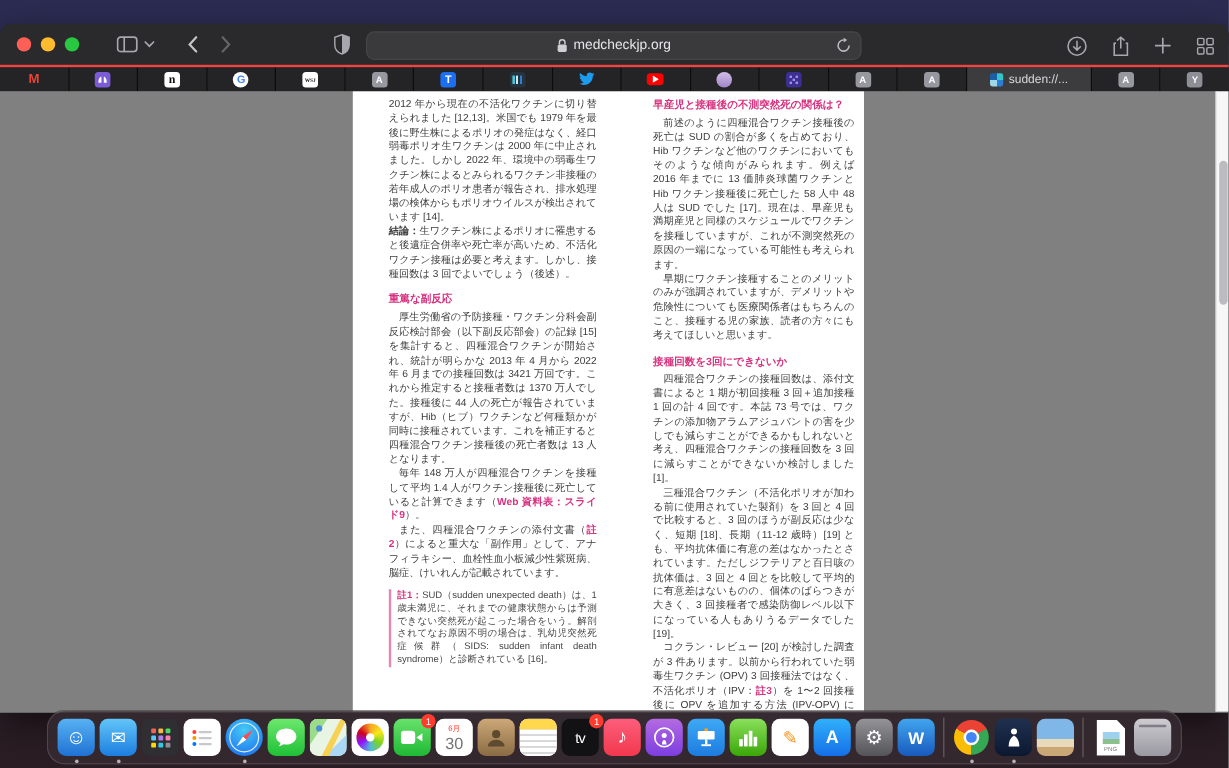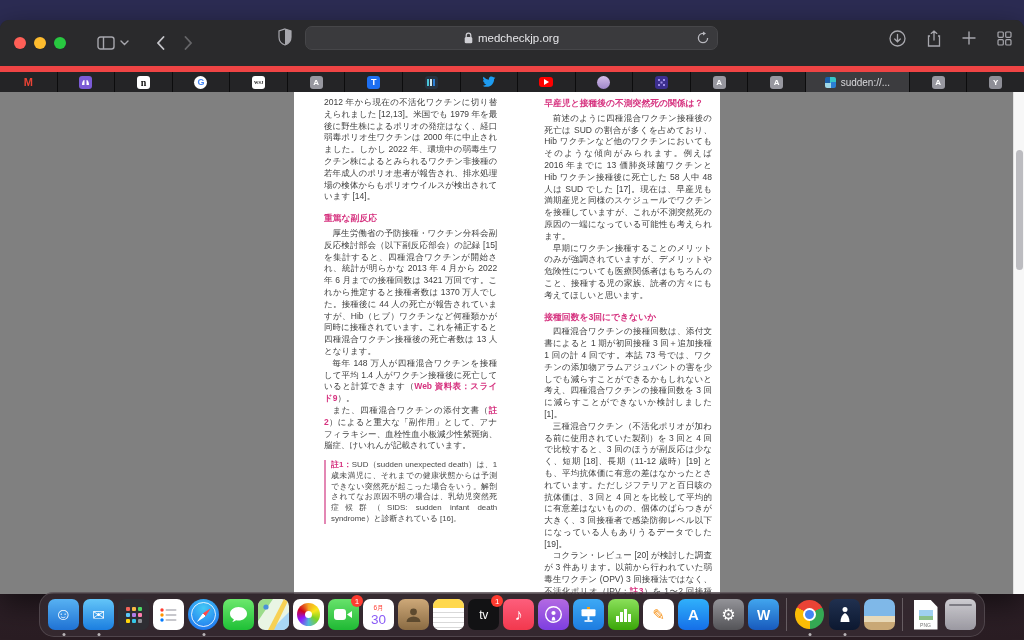--- a/index.html
+++ b/index.html
@@ -18,22 +18,22 @@
   .mb-right { margin-left:auto; display:flex; align-items:center; gap:13px; }
   .ime { width:16px; height:15px; background:#ececf2; color:#222; border-radius:3px;
     font-size:10px; display:flex; align-items:center; justify-content:center; }
   .mb-ic { display:flex; align-items:center; opacity:.95; }
   .mb-date { font-size:11.5px; white-space:nowrap; }
 
   
   .window { position:absolute; top:20px; left:0; width:1024px; height:574px;
     border-radius:9px 9px 0 0; overflow:hidden; background:#29292b;
     box-shadow:0 10px 30px rgba(0,0,0,.55); }
-  .toolbar { position:relative; height:52px; background:#2a2a2c;
-    border-bottom:6px solid #ef4444; display:flex; align-items:center; padding:0 14px; }
+  .toolbar { position:relative; height:36px; background:#2a2a2c;
+    border-bottom:2px solid #ef4444; display:flex; align-items:center; padding:0 14px; }
   .lights { display:flex; gap:8px; margin-right:22px; }
   .light { width:12px; height:12px; border-radius:50%; }
   .l-red{background:#ff5f57}.l-yel{background:#febc2e}.l-grn{background:#28c840}
   .tbico { color:#a7a7ad; display:flex; align-items:center; justify-content:center; margin:0 9px; }
   .tbico.dim { opacity:.38; }
   .urlfield { position:absolute; left:305px; top:6px; width:413px; height:24px;
     background:#3a3a3d; border:1px solid #464649; border-radius:7px;
     display:flex; align-items:center; justify-content:center; gap:5px;
     color:#e6e6e9; font-size:11.5px; }
   .url-reload { position:absolute; right:8px; top:4px; color:#b9b9bf; }
@@ -96,21 +96,21 @@
     transform:translate(-50%,-50%) rotate(45deg);
     background:linear-gradient(180deg,#ff4b4b 50%,#fff 50%);
     clip-path:polygon(50% 0,100% 50%,50% 100%,0 50%);}
   .i-messages{background:linear-gradient(180deg,#6ce86d,#1fc036);}
   .i-photos{background:#fff;}
   .pinwheel{width:23px;height:23px;border-radius:50%;
     background:conic-gradient(#f5a623,#f8e71c,#7ed321,#50b8d9,#9013fe,#d0021b,#f5a623);}
   .i-facetime{background:linear-gradient(180deg,#67e26b,#1fb934);}
   .i-calendar{background:#fff;flex-direction:column;line-height:1;}
   .cal-month{color:#ff3b30;font-size:6.5px;margin-top:2px;}
-  .cal-day{color:#8b5cf6;font-size:13.5px;margin-top:1px;}
+  .cal-day{color:#737373;font-size:13.5px;margin-top:1px;}
   .i-contacts{background:linear-gradient(180deg,#cda878,#8a6b43);}
   .i-notes{background:#fff;flex-direction:column;}
   .notes-top{width:100%;height:9px;background:#ffd84d;}
   .notes-body{flex:1;width:100%;
     background:repeating-linear-gradient(180deg,#fff 0 4px,#d9d9d9 4px 5px);}
   .i-appletv{background:#121214;font-size:12px;letter-spacing:-.5px;}
   .i-music{background:linear-gradient(180deg,#fd5e7c,#f2384d);font-size:16px;}
   .i-podcasts{background:linear-gradient(180deg,#b36ae2,#7d3ee0);}
   .i-keynote{background:linear-gradient(180deg,#3da9f5,#1d7ce0);}
   .i-numbers{background:linear-gradient(180deg,#8ae05a,#3aa608);}
@@ -380,20 +380,21 @@
       <div class="tab" style="border-right:none">
           <span class="ticon g-y">Y</span>
         </div>
     </div>
 
     <div class="content">
       <div class="page">
 
         <div class="col col-l">
           <p>2012 年から現在の不活化ワクチンに切り替えられました [12,13]。米国でも 1979 年を最後に野生株によるポリオの発症はなく、経口弱毒ポリオ生ワクチンは 2000 年に中止されました。しかし 2022 年、環境中の弱毒生ワクチン株によるとみられるワクチン非接種の若年成人のポリオ患者が報告され、排水処理場の検体からもポリオウイルスが検出されています [14]。</p>
+          <p><span class="b">結論：</span><span>生ワクチン株によるポリオに罹患すると後遺症合併率や死亡率が高いため、不活化ワクチン接種は必要と考えます。しかし、接種回数は 3 回でよいでしょう（後述）。</span></p>
           <div class="h-pink">重篤な副反応</div>
           <p class="ind">厚生労働省の予防接種・ワクチン分科会副反応検討部会（以下副反応部会）の記録 [15] を集計すると、四種混合ワクチンが開始され、統計が明らかな 2013 年 4 月から 2022 年 6 月までの接種回数は 3421 万回です。これから推定すると接種者数は 1370 万人でした。接種後に 44 人の死亡が報告されていますが、Hib（ヒブ）ワクチンなど何種類かが同時に接種されています。これを補正すると四種混合ワクチン接種後の死亡者数は 13 人となります。</p>
           <p class="ind"><span>毎年 148 万人が四種混合ワクチンを接種して平均 1.4 人がワクチン接種後に死亡していると計算できます（</span><span class="plink">Web 資料表：スライド9</span><span>）。</span></p>
           <p class="ind"><span>また、四種混合ワクチンの添付文書（</span><span class="plink">註2</span><span>）によると重大な「副作用」として、アナフィラキシー、血栓性血小板減少性紫斑病、脳症、けいれんが記載されています。</span></p>
           <div class="notes">
             <span class="plink">註1：</span><span>SUD（sudden unexpected death）は、1 歳未満児に、それまでの健康状態からは予測できない突然死が起こった場合をいう。解剖されてなお原因不明の場合は、乳幼児突然死症候群（SIDS: sudden infant death syndrome）と診断されている [16]。</span><br>
             
           </div>
         </div>
 

